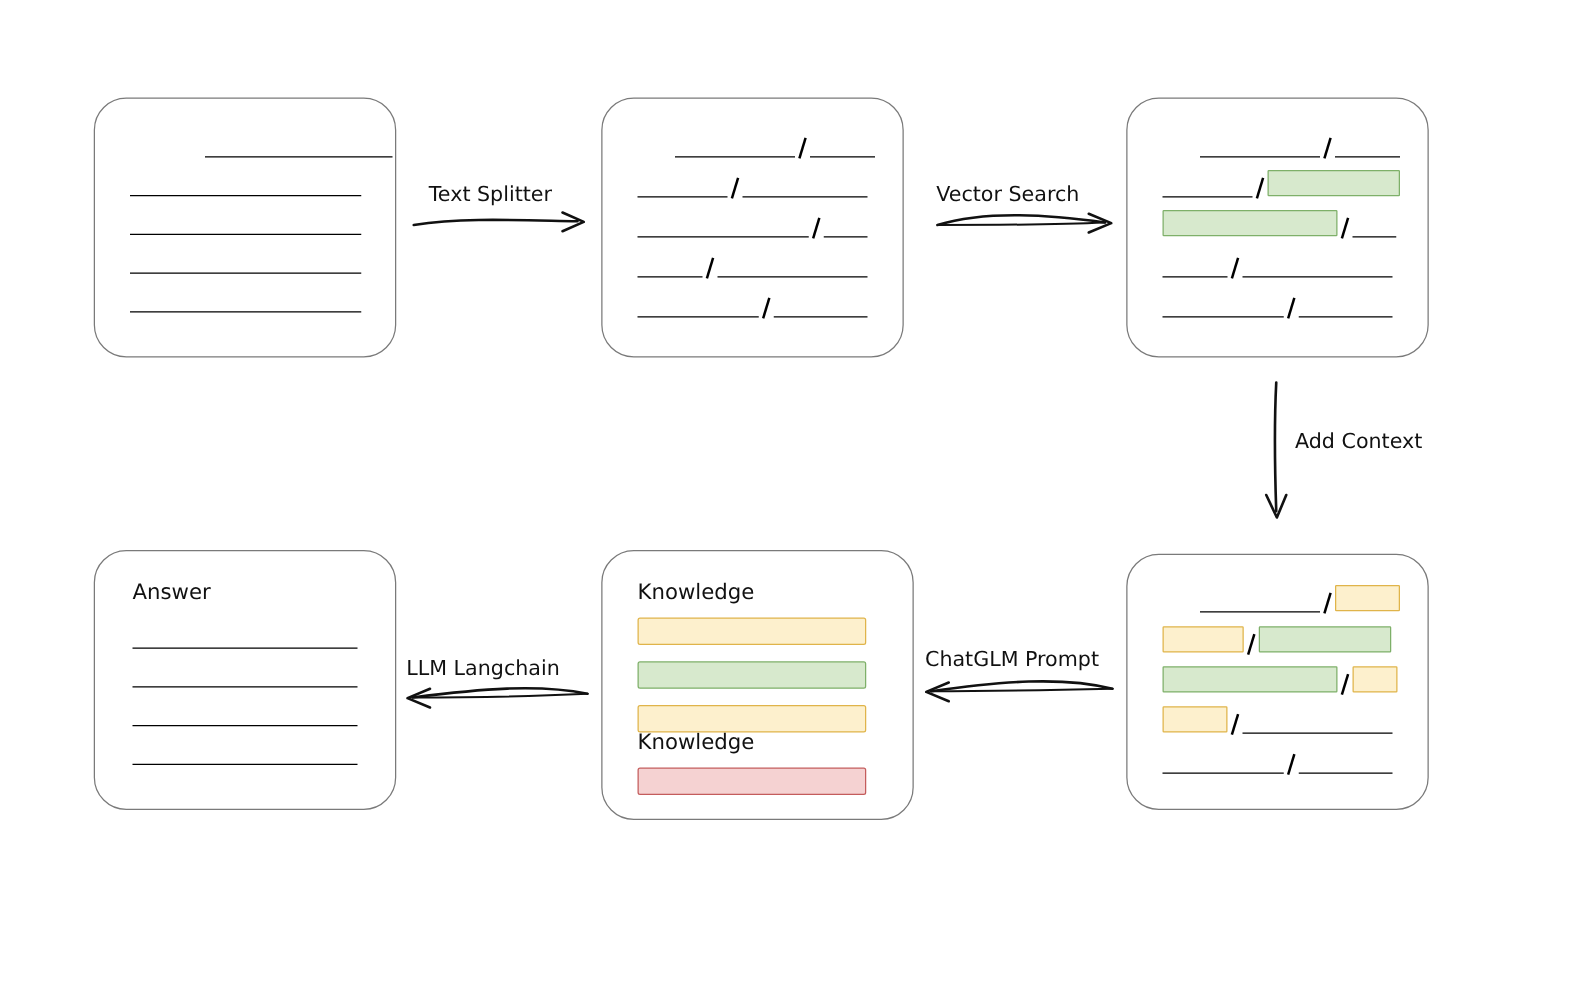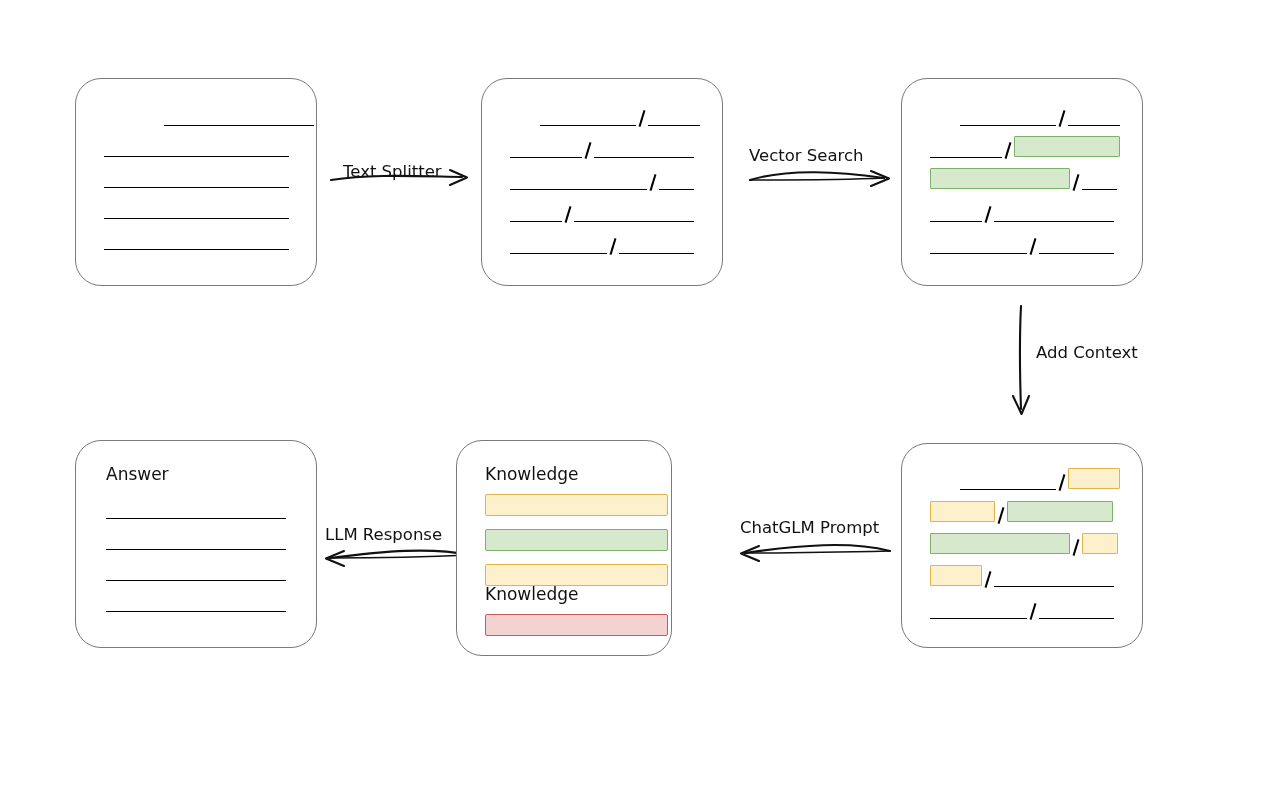--- a/index.html
+++ b/index.html
@@ -74,25 +74,25 @@
       <path d="M759 546 L741 553.5 L759 561" fill="none" stroke="#111" stroke-width="2.1" stroke-linejoin="round" stroke-linecap="round"></path>
     </g>
 
     <g>
       <path d="M470 555 C 430 547, 385 551, 330 558" fill="none" stroke="#111" stroke-width="2.1" stroke-linecap="round"></path>
       <path d="M470 555 C 428 557, 383 558, 330 558" fill="none" stroke="#111" stroke-width="1.6" stroke-linecap="round"></path>
       <path d="M344 551 L326 558.5 L344 566" fill="none" stroke="#111" stroke-width="2.1" stroke-linejoin="round" stroke-linecap="round"></path>
     </g>
   </svg>
 
-  <div class="edge-label" style="left:343px;top:162px;">Text Splitter</div>
+  <div class="edge-label" style="left:343px;top:146px;">Text Splitter</div>
   <div class="edge-label" style="left:749px;top:146px;">Vector Search</div>
   <div class="edge-label" style="left:1036px;top:343px;">Add Context</div>
   <div class="edge-label" style="left:740px;top:518px;">ChatGLM Prompt</div>
-  <div class="edge-label" style="left:325px;top:525px;">LLM Response</div>
+  <div class="edge-label" style="left:325px;top:525px;">LLM Langchain</div>
 
   <div class="card" style="left:75px;top:78px;width:242px;height:208px;">
     <div class="rows">
       <div class="row" style="left:28px;top:46px;">
         <span class="seg" style="margin-left:60px;width:150px;"></span>
       </div>
       <div class="row" style="left:28px;top:77px;">
         <span class="seg" style="width:185px;"></span>
       </div>
       <div class="row" style="left:28px;top:108px;">
@@ -190,21 +190,21 @@
         <span class="seg" style="width:120px;"></span>
       </div>
       <div class="row" style="left:28px;top:174px;">
         <span class="seg" style="width:97px;"></span>
         <span class="slash"></span>
         <span class="seg" style="width:75px;"></span>
       </div>
     </div>
   </div>
 
-  <div class="card" style="left:456px;top:440px;width:216px;height:216px;">
+  <div class="card" style="left:481px;top:440px;width:250px;height:216px;">
     <div class="card-heading" style="left:28px;top:23px;">Knowledge</div>
     <div class="bar yellow" style="left:28px;top:53px;width:183px;"></div>
     <div class="bar green" style="left:28px;top:88px;width:183px;"></div>
     <div class="bar yellow" style="left:28px;top:123px;width:183px;"></div>
     <div class="card-heading" style="left:28px;top:143px;">Knowledge</div>
     <div class="bar red" style="left:28px;top:173px;width:183px;"></div>
   </div>
 
   <div class="card" style="left:75px;top:440px;width:242px;height:208px;">
     <div class="card-heading" style="left:30px;top:23px;">Answer</div>

